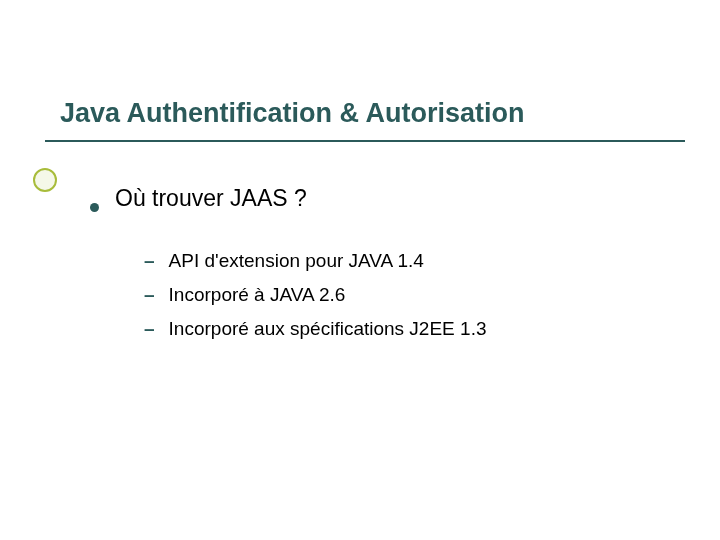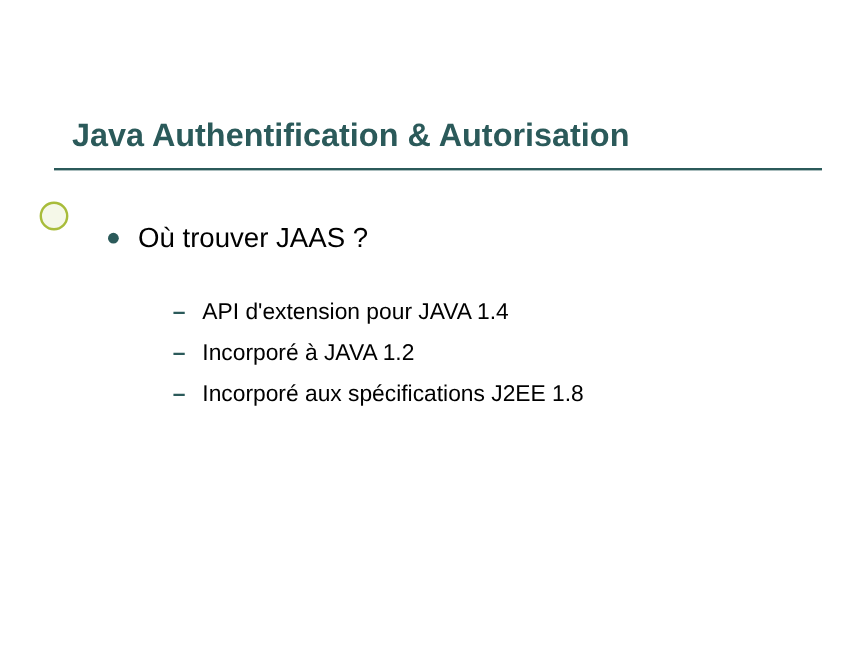--- a/index.html
+++ b/index.html
@@ -47,21 +47,21 @@
     border: 2px solid #a8bc3a;
     background: #f5f8e8;
   }
   .body {
     position: absolute;
     left: 90px;
     top: 185px;
   }
   .bullet-row {
     display: flex;
-    align-items: flex-start;
+    align-items: flex-end;
     margin-bottom: 36px;
   }
   .bullet-dot {
     width: 9px;
     height: 9px;
     border-radius: 50%;
     background: #2b5a5a;
     margin-top: 9px;
     margin-right: 16px;
     flex: 0 0 auto;
@@ -110,22 +110,22 @@
       <div class="bullet-text">Où trouver JAAS ?</div>
     </div>
 
     <div class="sub-list">
       <div class="sub-row">
         <div class="sub-dash">–</div>
         <div class="sub-text">API d'extension pour JAVA 1.4</div>
       </div>
       <div class="sub-row">
         <div class="sub-dash">–</div>
-        <div class="sub-text">Incorporé à JAVA 1.2</div>
+        <div class="sub-text">Incorporé à JAVA 2.6</div>
       </div>
       <div class="sub-row">
         <div class="sub-dash">–</div>
-        <div class="sub-text">Incorporé aux spécifications J2EE 1.8</div>
+        <div class="sub-text">Incorporé aux spécifications J2EE 1.3</div>
       </div>
     </div>
   </div>
 
 </div>
 
 </body></html>

